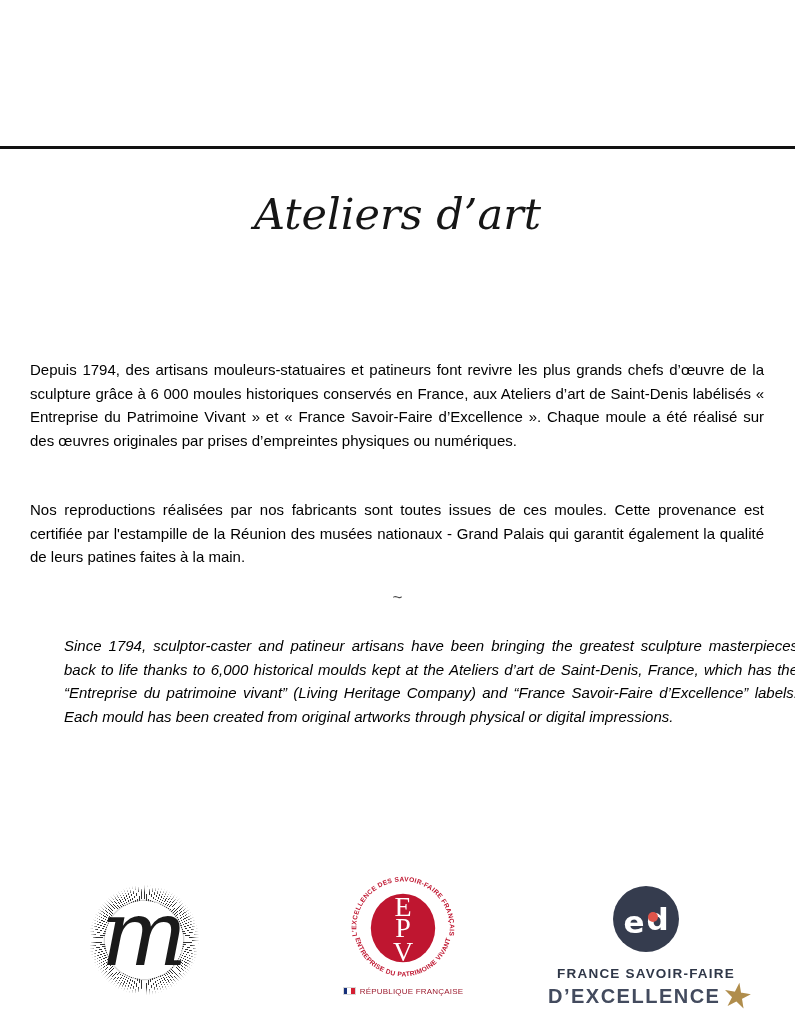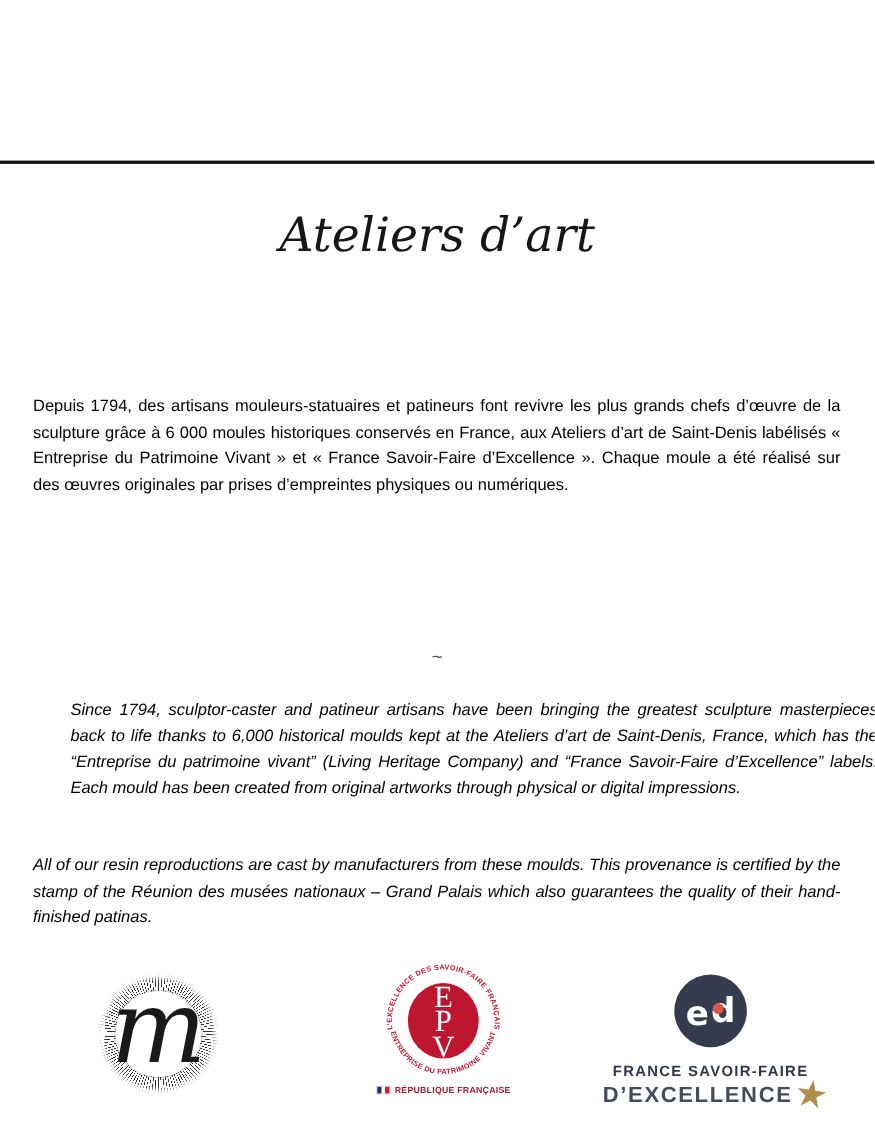--- a/index.html
+++ b/index.html
@@ -54,21 +54,21 @@
     font-size: 92px; color: #1a1a1a;
   }
 
   
   .logo-epv { position: absolute; left: 338px; top: 874px; width: 130px; text-align: center; }
   .epv-svg { display: block; margin: 0 auto; width: 108px; height: 108px; }
   .epv-arc { font: 700 6.4px "Liberation Sans", sans-serif; fill: #bf1630; letter-spacing: 0.3px; }
   .epv-letter { font-family: "Liberation Serif", serif; font-size: 27px; fill: #ffffff; text-anchor: middle; }
   .epv-caption {
     margin-top: 5px; display: flex; align-items: flex-start; justify-content: center; gap: 4px;
-    font-size: 8px; font-weight: 700; letter-spacing: 0.2px; color: #9c1b2e; white-space: nowrap;
+    font-size: 8px; font-weight: 400; letter-spacing: 0.2px; color: #9c1b2e; white-space: nowrap;
   }
   .flag { display: inline-flex; width: 13px; height: 8px; border: 0.5px solid #d8d8d8; }
   .flag i { flex: 1; }
   .flag .fb { background: #16307a; } .flag .fw { background: #ffffff; } .flag .fr { background: #d41f33; }
 
   
   .logo-ed { position: absolute; left: 548px; top: 886px; width: 196px; text-align: center; }
   .ed-circle {
     position: relative; width: 66px; height: 66px; margin: 0 auto; border-radius: 50%;
     background: #353c4e;
@@ -102,25 +102,25 @@
 <body>
 
 <div class="page">
 
 
   <div class="rule"></div>
 
   <div class="subtitle subtitle1 script">Ateliers d’art</div>
 
   <p class="para p-fr1">Depuis 1794, des artisans mouleurs-statuaires et patineurs font revivre les plus grands chefs d’œuvre de la sculpture grâce à 6 000 moules historiques conservés en France, aux Ateliers d’art de Saint-Denis labélisés « Entreprise du Patrimoine Vivant » et « France Savoir-Faire d’Excellence ». Chaque moule a été réalisé sur des œuvres originales par prises d’empreintes physiques ou numériques.</p>
+  <p class="para p-fr2">Nos reproductions réalisées par nos fabricants sont toutes issues de ces moules. Cette provenance est certifiée par l'estampille de la Réunion des musées nationaux - Grand Palais qui garantit également la qualité de leurs patines faites à la main.</p>
 
   <div class="tilde">~</div>
 
   <p class="para p-en p-en1">Since 1794, sculptor-caster and patineur artisans have been bringing the greatest sculpture masterpieces back to life thanks to 6,000 historical moulds kept at the Ateliers d’art de Saint-Denis, France, which has the “Entreprise du patrimoine vivant” (Living Heritage Company) and “France Savoir-Faire d’Excellence” labels. Each mould has been created from original artworks through physical or digital impressions.</p>
-  <p class="para p-en p-en2">All of our resin reproductions are cast by manufacturers from these moulds. This provenance is certified by the stamp of the Réunion des musées nationaux – Grand Palais which also guarantees the quality of their hand-finished patinas.</p>
 
   <div class="logo-rmn">
     <div class="rmn-burst"></div>
     <div class="rmn-m script">m</div>
   </div>
 
   <div class="logo-epv">
     <svg class="epv-svg" viewBox="0 0 104 104">
       <defs>
         <path id="epvArcTop" d="M 9.7 67.4 A 45 45 0 1 1 94.3 67.4" fill="none"></path>

